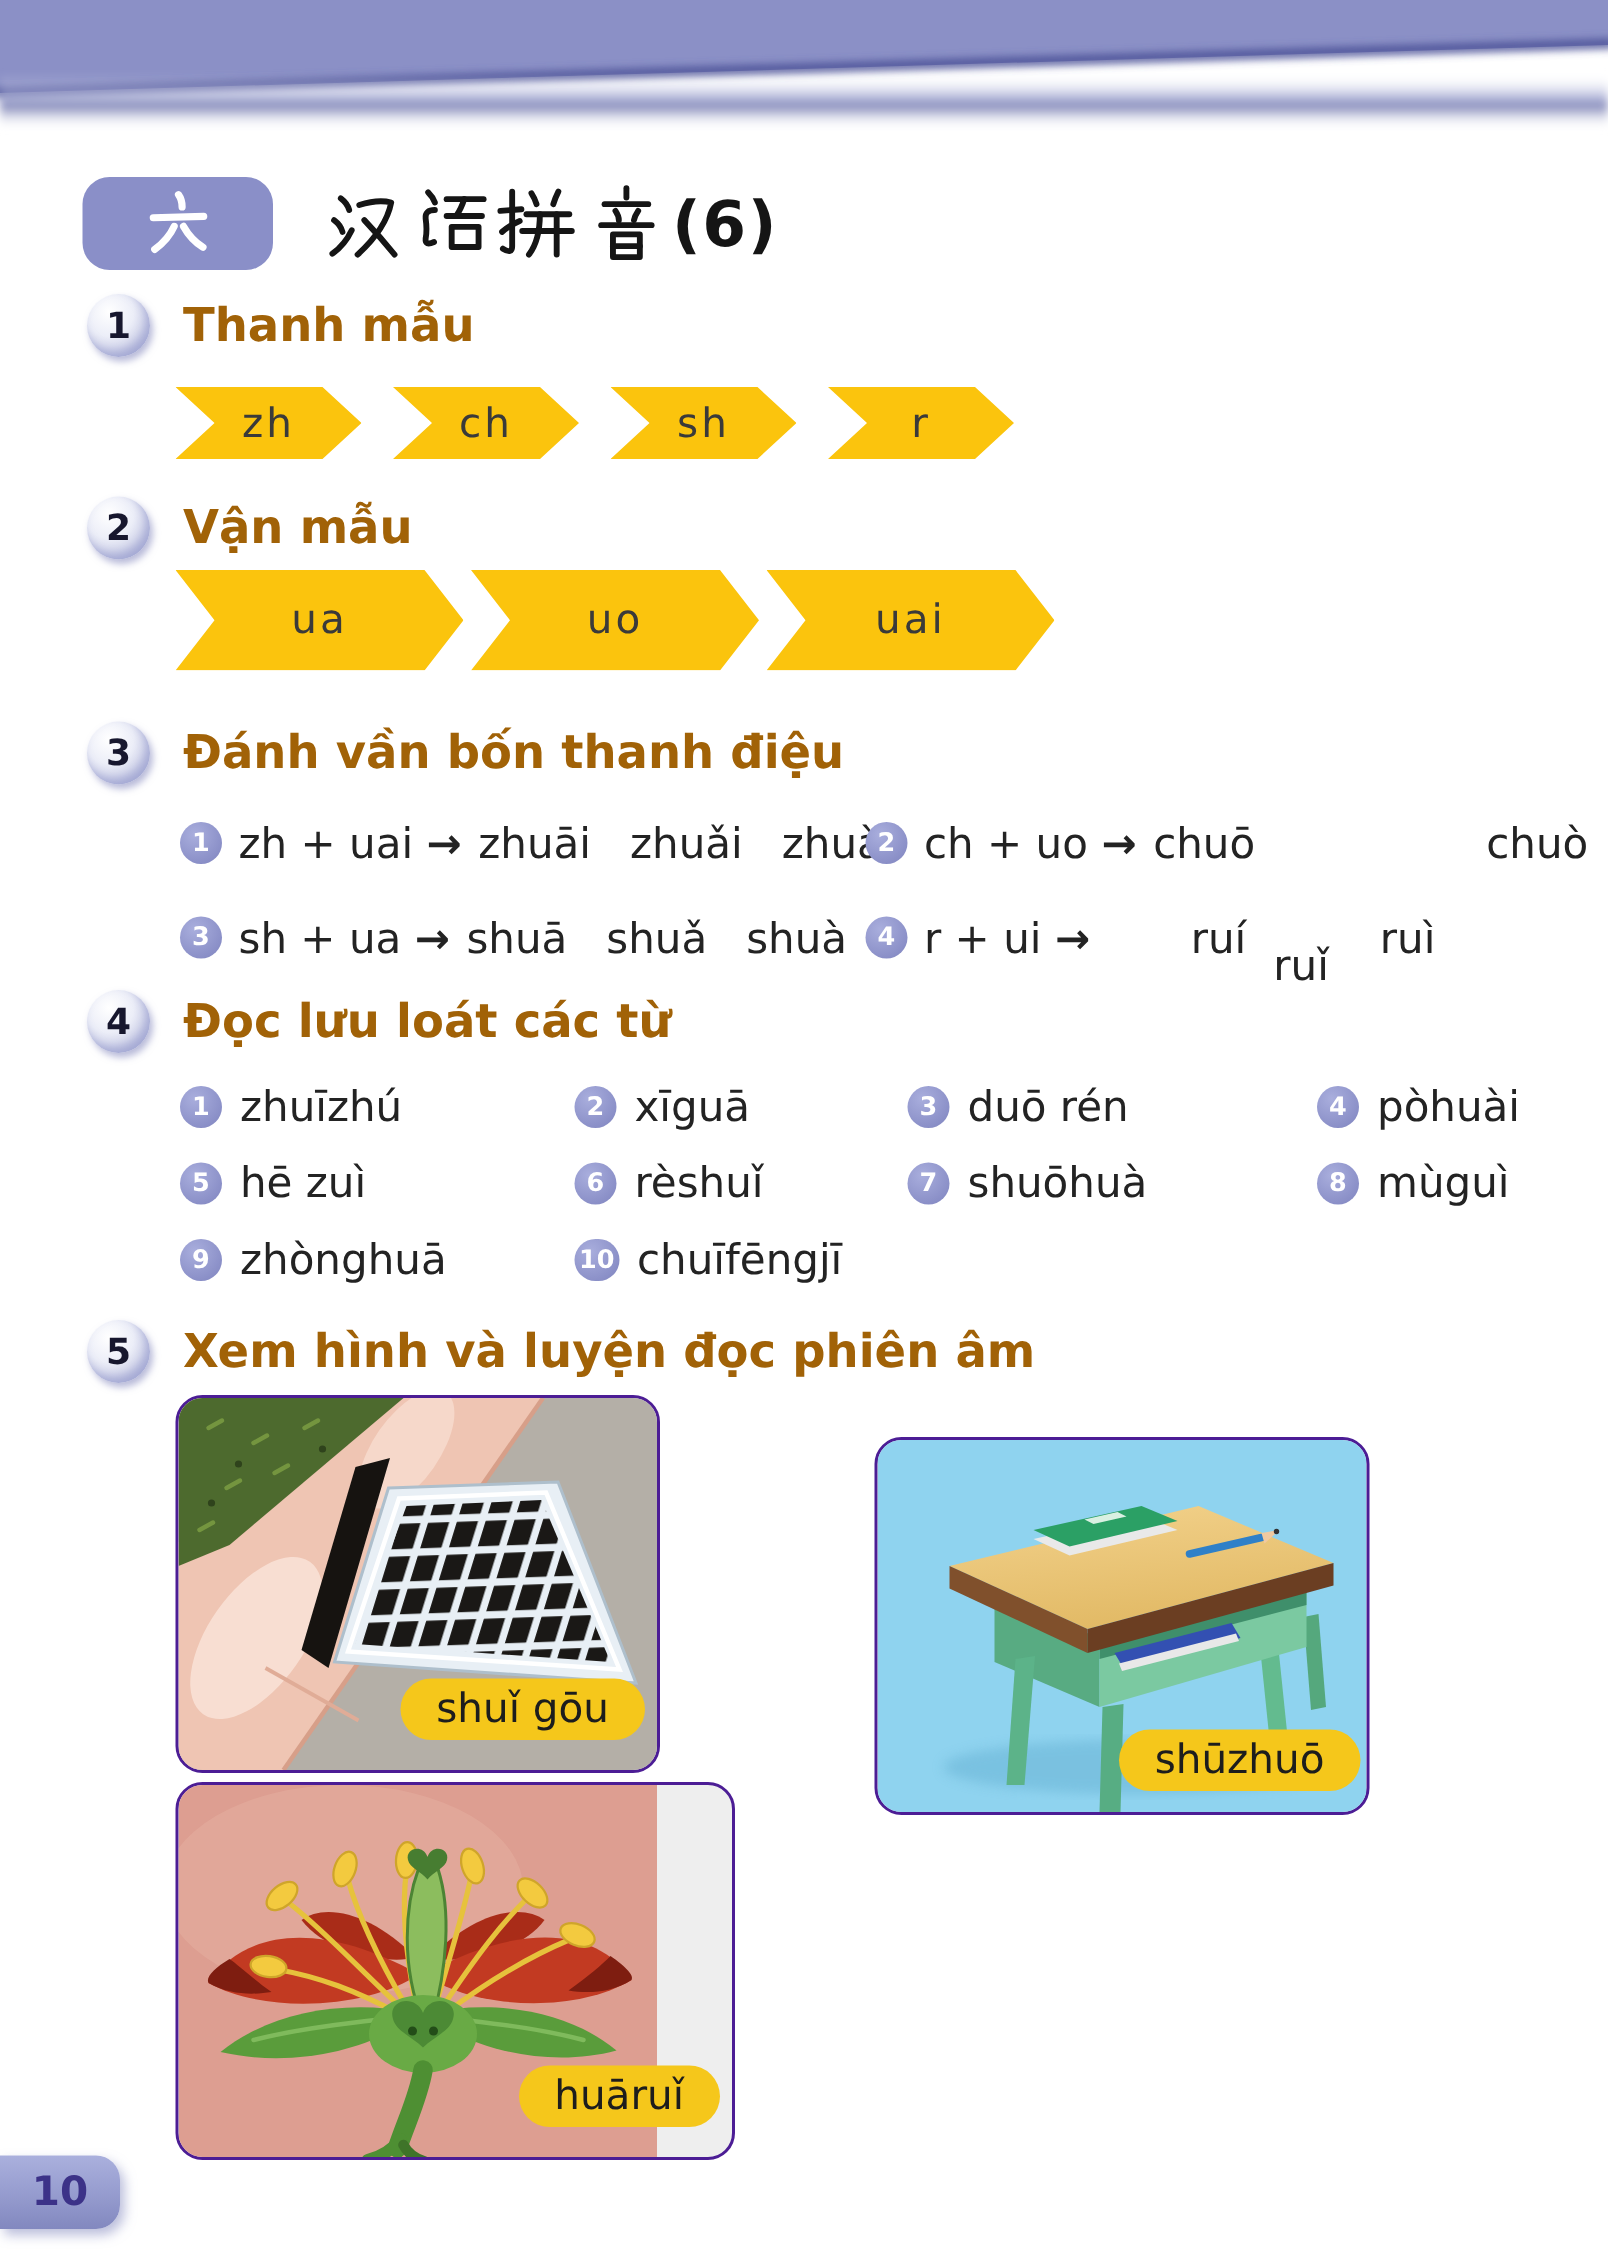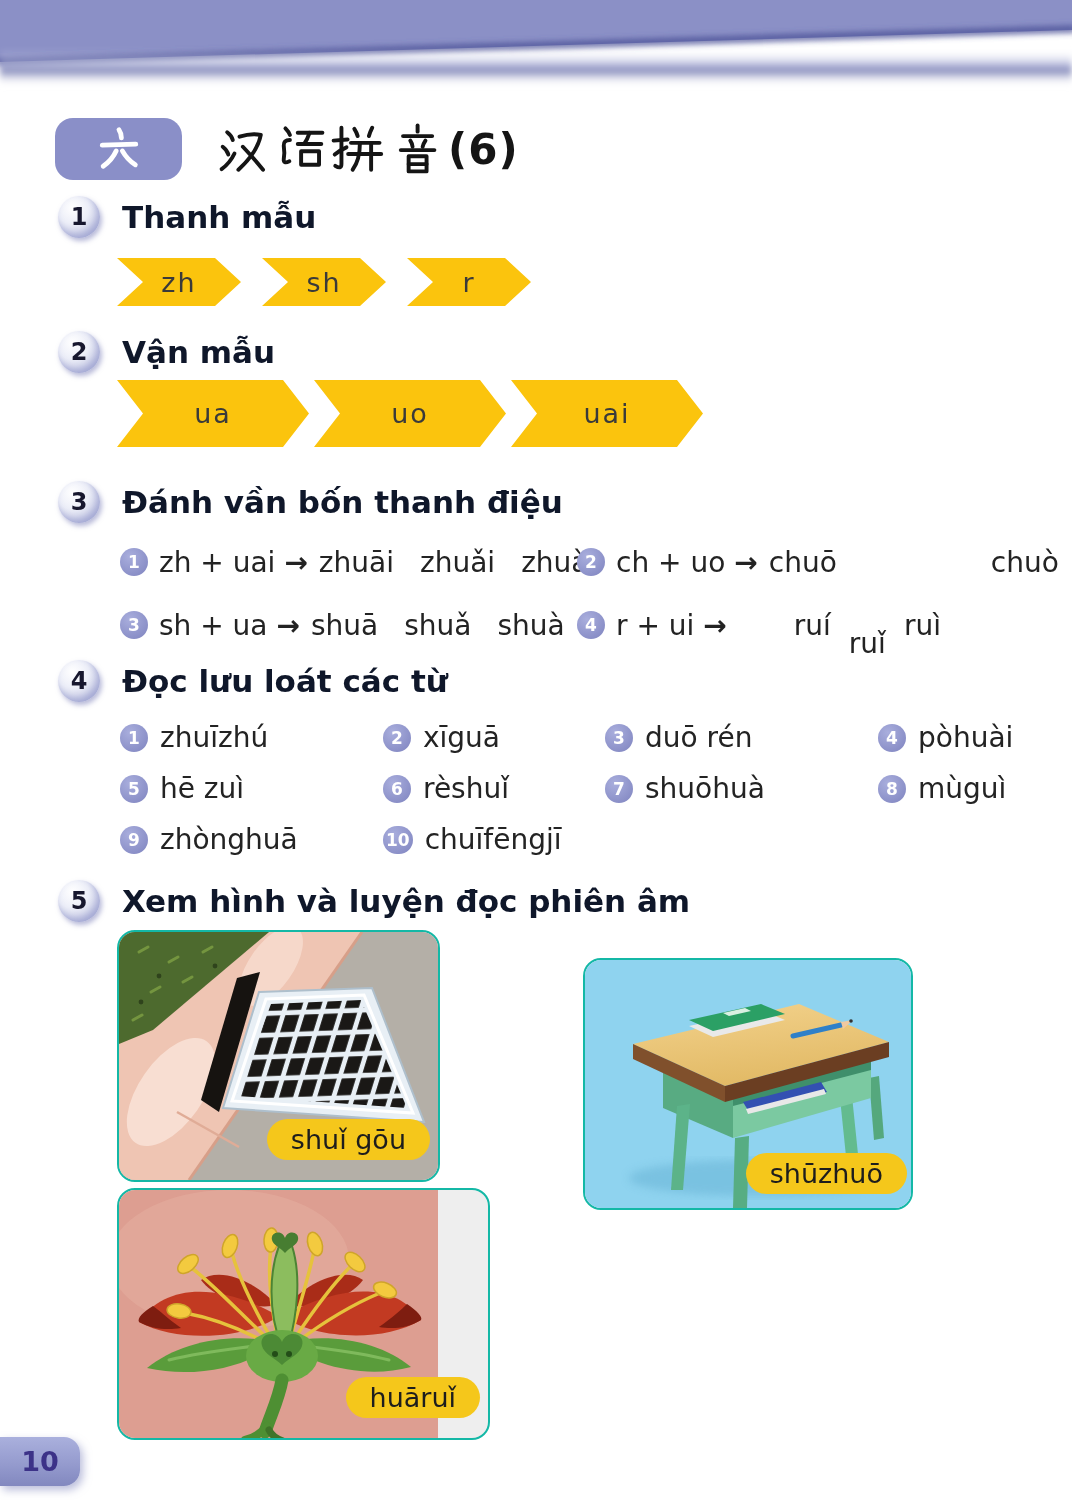--- a/index.html
+++ b/index.html
@@ -25,21 +25,21 @@
 
   
   .section-head { position:absolute; left:58px; display:flex; align-items:center; }
   .big-num {
     width:42px; height:42px; border-radius:50%;
     background:radial-gradient(circle at 35% 28%, #ffffff 0%, #eceef8 40%, #c9cce6 72%, #a9afd5 100%);
     box-shadow:2px 3px 5px rgba(125,130,185,.55), inset -3px -4px 6px rgba(138,143,200,.5);
     display:flex; align-items:center; justify-content:center;
     font-size:24px; font-weight:bold; color:#17172e; flex:0 0 auto;
   }
-  .head-text { margin-left:22px; font-size:31px; font-weight:bold; color:#0f172a; letter-spacing:0; }
+  .head-text { margin-left:22px; font-size:31px; font-weight:bold; color:#a16207; letter-spacing:0; }
 
   
   .chev-row { position:absolute; left:117px; display:flex; }
   .chev {
     background:#fbc40d; color:#3a3a3a;
     display:flex; align-items:center; justify-content:center;
     font-size:27px; letter-spacing:2px;
     clip-path:polygon(0% 0%, calc(100% - 26px) 0%, 100% 50%, calc(100% - 26px) 100%, 0% 100%, 26px 50%);
   }
   .chev-s { width:124px; height:48px; margin-right:21px; }
@@ -66,21 +66,21 @@
     position:absolute; left:120px; top:712px; width:950px;
     display:grid; grid-template-columns:263px 222px 273px auto; grid-auto-rows:51px;
     align-items:center;
   }
   .word { display:flex; align-items:center; font-size:28px; color:#232323; }
   .word .wtext { margin-left:12px; }
 
   
   .card {
     position:absolute; border-radius:18px; overflow:hidden;
-    border:2px solid #14b8a6; background:#eeeeee;
+    border:2px solid #4c1d95; background:#eeeeee;
   }
   .card svg { display:block; }
   .pic-label {
     position:absolute; right:8px; bottom:20px;
     background:#f5c71b; border-radius:23px; padding:5px 24px;
     font-size:27px; color:#1d1d1d; white-space:nowrap;
   }
 
   
   .page-tab {
@@ -179,20 +179,23 @@
 
   <div class="section-head" style="top:196px;">
     <div class="big-num">1</div>
     <div class="head-text">Thanh mẫu</div>
   </div>
   <div class="chev-row" style="top:258px;">
     <div class="chev chev-s">
         <span>zh</span>
       </div>
     <div class="chev chev-s">
+        <span>ch</span>
+      </div>
+    <div class="chev chev-s">
         <span>sh</span>
       </div>
     <div class="chev chev-s">
         <span>r</span>
       </div>
   </div>
 
   <div class="section-head" style="top:331px;">
     <div class="big-num">2</div>
     <div class="head-text">Vận mẫu</div>
@@ -238,21 +241,21 @@
     <span class="res">shuǎ</span>
     <span class="res">shuà</span>
   </div>
   <div class="spell-item" style="top:605px; left:577px;">
     <span class="mini">4</span>
     <span class="formula">r + ui</span>
     <span class="arr">→</span>
     <span class="gap-md"></span>
     <span class="res first">ruí</span>
     <span class="res" style="margin-left:18px;margin-top:36px;">ruǐ</span>
-    <span class="res" style="margin-left:18px;">ruì</span>
+    <span class="res" style="margin-left:34px;">ruì</span>
   </div>
 
   <div class="section-head" style="top:660px;">
     <div class="big-num">4</div>
     <div class="head-text">Đọc lưu loát các từ</div>
   </div>
 
   <div class="word-grid">
     <div class="word">
         <span class="mini">1</span>

